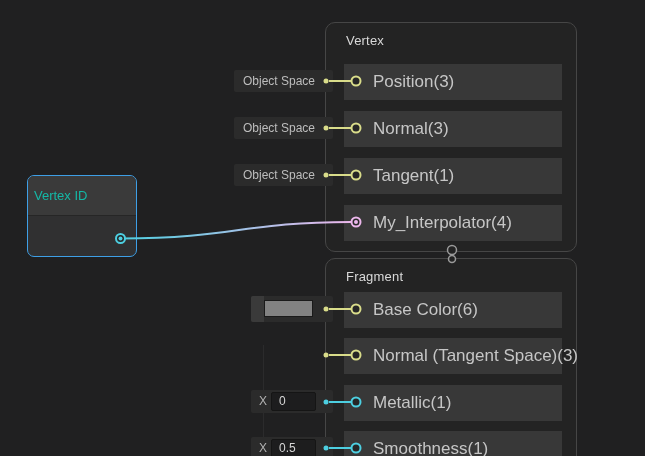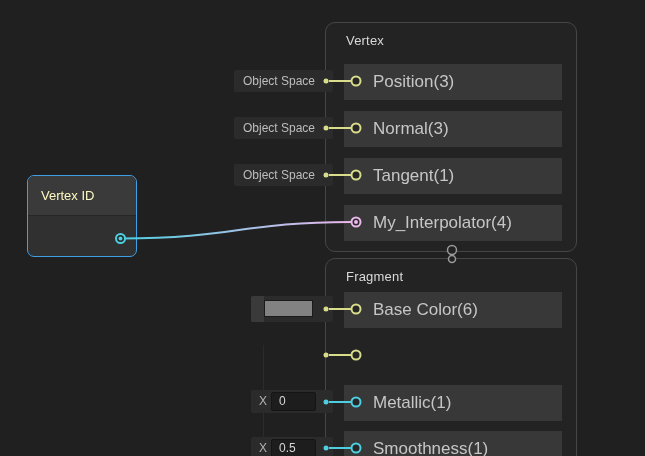--- a/index.html
+++ b/index.html
@@ -66,22 +66,22 @@
   
   .node{
     position:absolute;left:27px;top:175px;width:110px;height:82px;
     background:#303031;border:1.5px solid #3E9FE6;border-radius:7px;
     box-sizing:border-box;overflow:hidden;z-index:2;
   }
   .node-header{
     height:39px;background:#3a3a3a;border-bottom:1px solid #262626;
   }
   .node-title{
-    display:block;padding-left:13px;line-height:39px;
-    font-size:13px;color:#fef9c3;
+    display:block;padding-left:6px;line-height:39px;
+    font-size:13px;color:#14b8a6;
   }
   .node-out-label{
     position:absolute;right:31px;top:39px;line-height:40px;
     font-size:12px;color:#c6c6c6;
   }
   
   .bg-faint-line{
     position:absolute;left:263px;top:345px;width:1px;height:111px;
     background:#2b2b2c;z-index:0;
   }
@@ -119,20 +119,23 @@
   </div>
   <div class="widget widget-dropdown widget-objspace widget-os-2">
     <span class="widget-label">Object Space</span>
   </div>
 
   <div class="context context-fragment">
     <div class="context-title">Fragment</div>
 
     <div class="block-row" style="top:33px">
       <span class="block-label">Base Color(6)</span>
+    </div>
+    <div class="block-row" style="top:79px">
+      <span class="block-label">Normal (Tangent Space)(3)</span>
     </div>
     <div class="block-row" style="top:126px">
       <span class="block-label">Metallic(1)</span>
     </div>
     <div class="block-row" style="top:172px">
       <span class="block-label">Smoothness(1)</span>
     </div>
   </div>
 
   <div class="widget widget-color">

